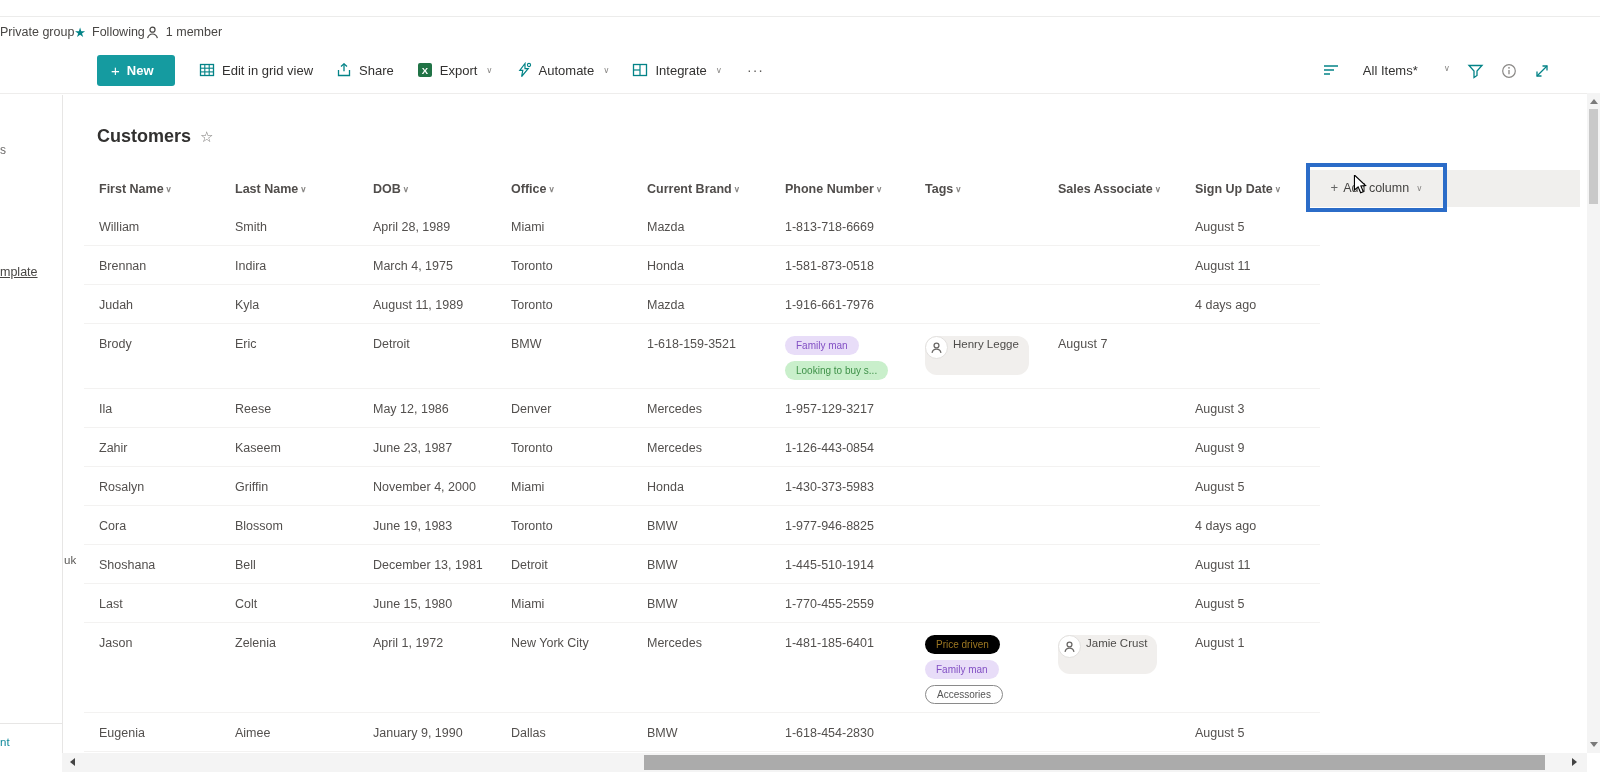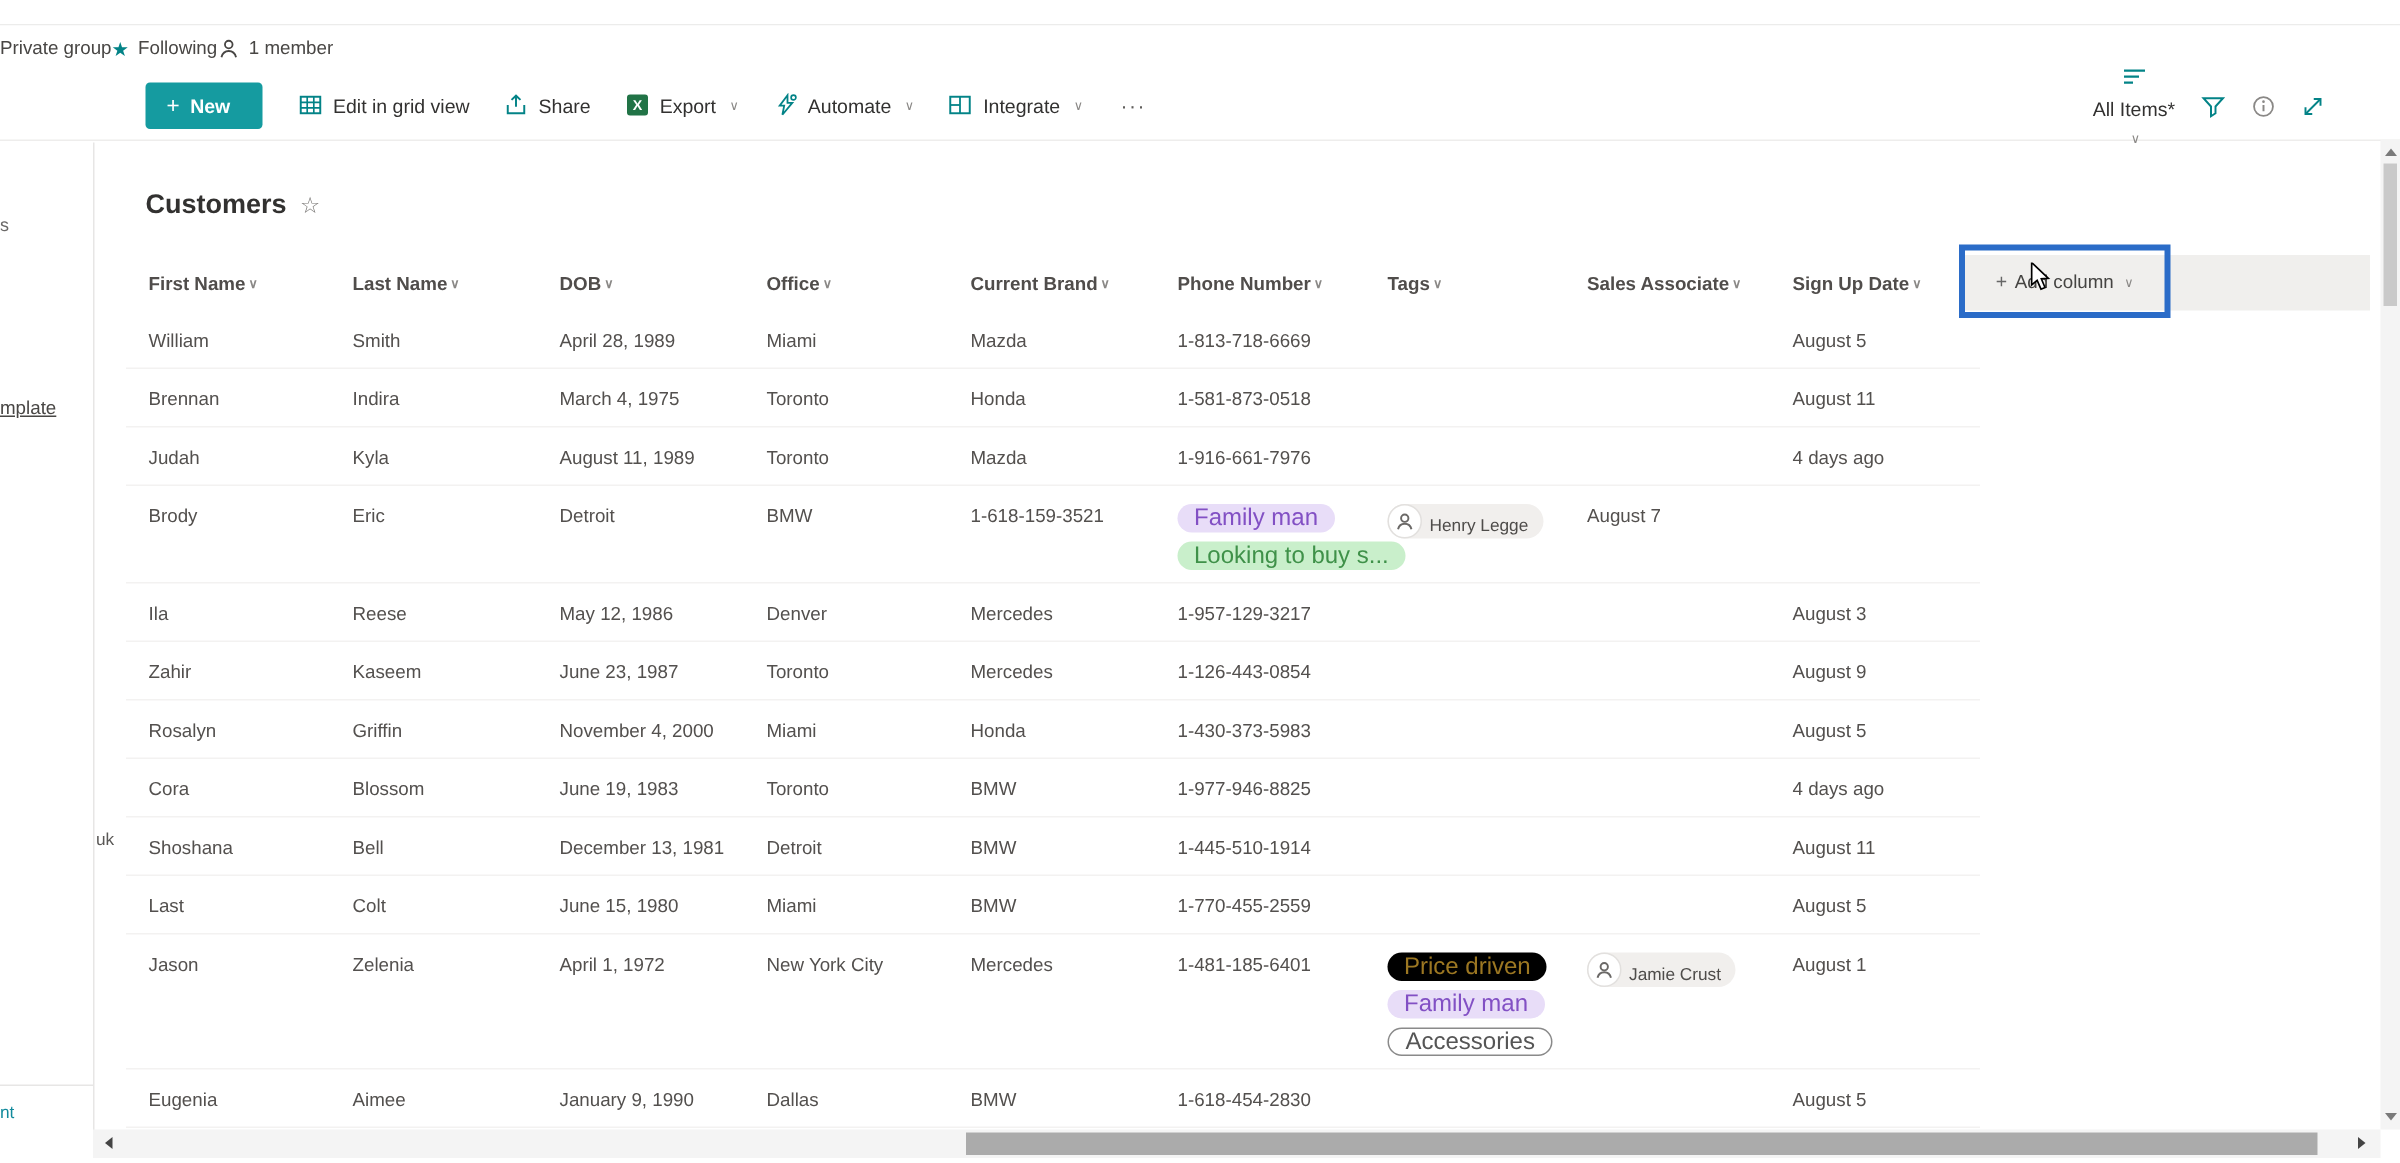--- a/index.html
+++ b/index.html
@@ -14,43 +14,43 @@
   .star-teal { color:#038387; font-size:13px; line-height:1; }
 
   
   .toolbar { left:0; top:47px; width:1600px; height:47px; background:#fff; border-bottom:1px solid #eeedec; display:flex; align-items:center; padding-left:97px; }
   .new-btn { background:#159ba0; color:#fff; height:31px; min-width:78px; padding:0 14px; border:none; border-radius:3px; font-size:13px; font-weight:600; display:flex; align-items:center; gap:7px; margin-right:24px; }
   .new-plus { font-size:15px; font-weight:400; }
   .tb-btn { display:flex; align-items:center; gap:7px; margin-right:23px; font-size:13px; color:#323130; background:none; border:none; }
   .chev { font-size:8.5px; color:#8a8886; margin-left:2px; }
   .overflow-btn { font-size:14px; color:#605e5c; letter-spacing:1px; background:none; border:none; margin-left:2px; }
   .view-controls { position:absolute; right:50px; top:47px; height:47px; display:flex; align-items:center; gap:17px; }
-  .view-btn { display:flex; align-items:center; gap:7px; font-size:13px; color:#323130; background:none; border:none;flex-direction:column; }
+  .view-btn { display:flex; gap:24px; font-size:13px; color:#323130; background:none; border:none; }
   .icon-btn { background:none; border:none; display:flex; align-items:center; }
 
   
   .sidebar-border { left:62px; top:95px; width:1px; height:660px; background:#e7e6e5; }
   .sidebar-line { left:0; top:723px; width:62px; height:1px; background:#e7e6e5; }
   .frag { color:#6a6867; }
 
   
   .title-row { left:97px; top:126px; display:flex; align-items:center; gap:9px; }
   .list-title { font-size:18px; font-weight:700; color:#323130; }
   .title-star { font-size:15px; color:#797775; }
 
   
   .grid-cols { display:grid; grid-template-columns:136px 138px 138px 136px 138px 140px 133px 137px 125px; }
   .header-row { left:84px; top:170px; width:1236px; height:37px; }
   .hcell { display:flex; align-items:center; padding-left:15px; font-size:12.5px; font-weight:600; color:#504d4b; }
   .rows { left:84px; top:207px; width:1236px; height:546px; overflow:hidden; }
   .trow { border-bottom:1px solid #f3f2f1; min-height:39px; }
   .tcell { padding:12px 8px 8px 15px; font-size:12.5px; color:#53504e; line-height:16px; }
   .tags-cell { display:flex; flex-direction:column; gap:6px; align-items:flex-start; }
-  .tag { display:inline-flex; align-items:center; height:19px; border-radius:10px; padding:0 11px; font-size:16px; white-space:nowrap; }
-  .assoc { display:inline-flex; align-items:flex-end; gap:5px; background:#f1efed; border-radius:12px; height:23px; padding-right:10px; font-size:11.5px; color:#4e4c4a; white-space:nowrap; }
+  .tag { display:inline-flex; align-items:center; height:19px; border-radius:10px; padding:0 11px; font-size:10px; white-space:nowrap; }
+  .assoc { display:inline-flex; align-items:flex-start; gap:5px; background:#f1efed; border-radius:12px; height:39px; padding-right:10px; font-size:11.5px; color:#4e4c4a; white-space:nowrap; }
   .av { width:23px; height:23px; border-radius:50%; background:#fff; border:1px solid #e2e0de; display:flex; align-items:center; justify-content:center; }
 
   
   .addcol-band { left:1310px; top:170px; width:270px; height:37px; background:#f0efed; }
   .addcol-box { left:1306px; top:163px; width:141px; height:49px; border:4px solid #2b6cc8; display:flex; align-items:center; justify-content:center; gap:5px; font-size:12.5px; color:#454442; background:transparent; }
   .addcol-plus { color:#666; font-size:13px; }
 
   
   .vscroll { left:1587px; top:93px; width:13px; height:660px; background:#f4f4f4; }
   .vthumb { position:absolute; left:2px; top:16px; width:9px; height:95px; background:#c9c9c9; }

